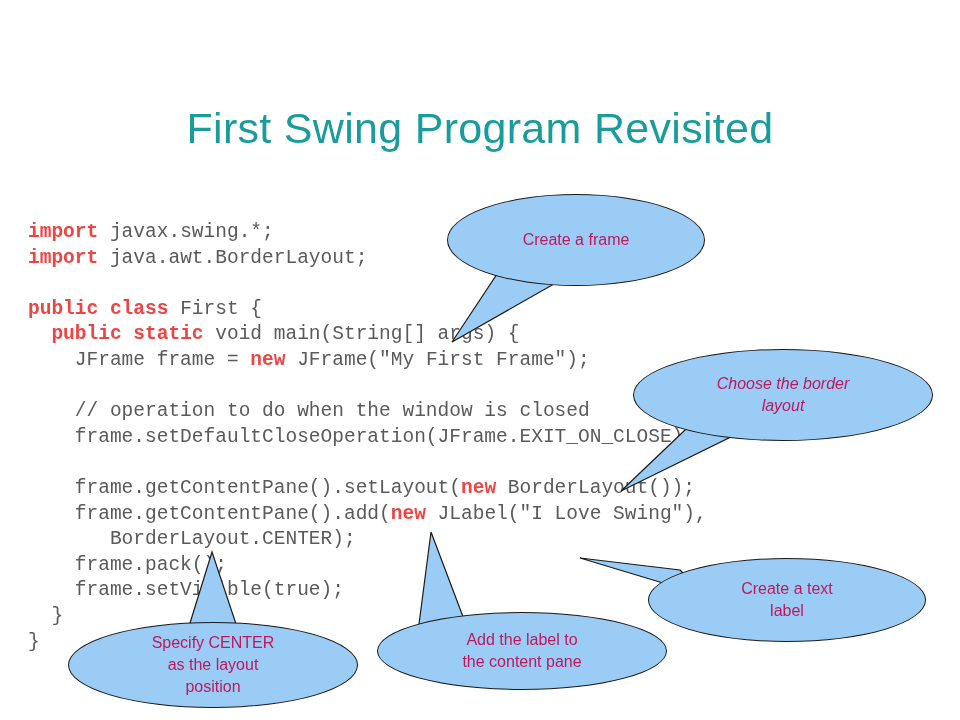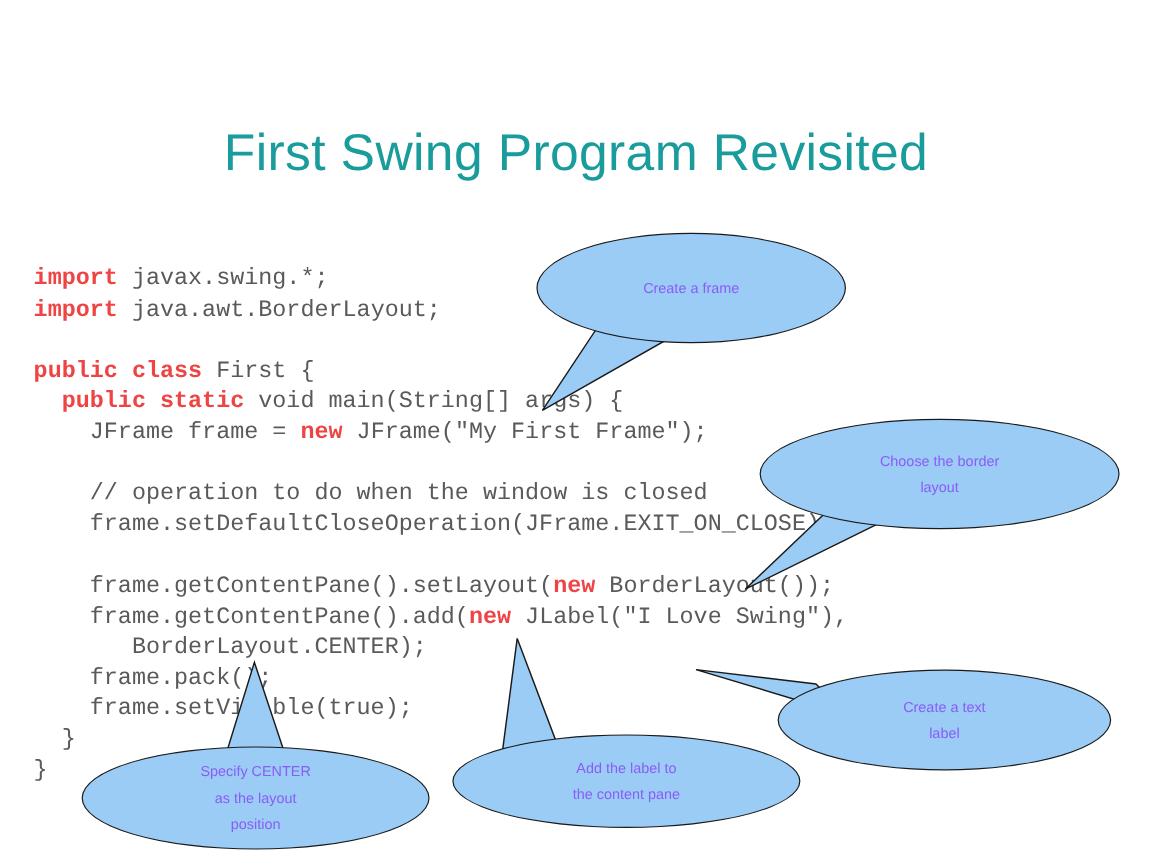--- a/index.html
+++ b/index.html
@@ -67,23 +67,23 @@
   .bubble .label {
     position: absolute;
     left: 0;
     top: 0;
     width: 100%;
     height: 100%;
     display: flex;
     align-items: center;
     justify-content: center;
     text-align: center;
-    color: #8b5cf6;
+    color: #be185d;
     font-family: "Liberation Sans", sans-serif;
-    font-size: 12px;
+    font-size: 16px;
     line-height: 22px;
     white-space: pre-line;
     padding: 0 16px;
     box-sizing: border-box;
   }
   .tail {
     position: absolute;
     overflow: visible;
     pointer-events: none;
   }
@@ -108,21 +108,21 @@
   <div id="code-block"><span class="ln"><b>import </b><span>javax.swing.*;</span></span><span class="ln"><b>import </b><span>java.awt.BorderLayout;</span></span><span class="ln blank">&nbsp;</span><span class="ln"><b>public class </b><span>First {</span></span><span class="ln"><span>  </span><b>public static </b><span>void main(String[] args) {</span></span><span class="ln"><span>    JFrame frame = </span><b>new </b><span>JFrame("My First Frame");</span></span><span class="ln blank">&nbsp;</span><span class="ln"><span>    // operation to do when the window is closed</span></span><span class="ln"><span>    frame.setDefaultCloseOperation(JFrame.EXIT_ON_CLOSE);</span></span><span class="ln blank">&nbsp;</span><span class="ln"><span>    frame.getContentPane().setLayout(</span><b>new </b><span>BorderLayout());</span></span><span class="ln"><span>    frame.getContentPane().add(</span><b>new </b><span>JLabel("I Love Swing"),</span></span><span class="ln"><span>       BorderLayout.CENTER);</span></span><span class="ln"><span>    frame.pack();</span></span><span class="ln"><span>    frame.setVisible(true);</span></span><span class="ln"><span>  }</span></span><span class="ln"><span>}</span></span></div>
 
   <div class="bubble" style="left:447px; top:152px; width:258px; height:92px;">
     <svg class="tail" width="258" height="160" viewBox="0 0 258 160" style="left:0; top:0;">
       <path d="M 62,62 L 128,78 L 5,148 Z" fill="#9ACCF5" stroke="#1a1a1a" stroke-width="1.2"></path>
     </svg>
     <div class="body"></div>
     <div class="label">Create a frame</div>
   </div>
 
-  <div class="bubble" style="left:633px; top:307px; width:300px; height:92px;">
+  <div class="bubble" style="left:633px; top:307px; width:300px; height:92px;font-style:italic;">
     <svg class="tail" width="300" height="160" viewBox="0 0 300 160" style="left:-110px; top:0;">
       <path d="M 182,62 L 228,78 L 98,142 Z" fill="#9ACCF5" stroke="#1a1a1a" stroke-width="1.2"></path>
     </svg>
     <div class="body"></div>
     <div class="label">Choose the border
 layout</div>
   </div>
 
   <div class="bubble" style="left:377px; top:570px; width:290px; height:78px;">
     <svg class="tail" width="200" height="120" viewBox="0 0 200 120" style="left:0px; top:-82px;">

